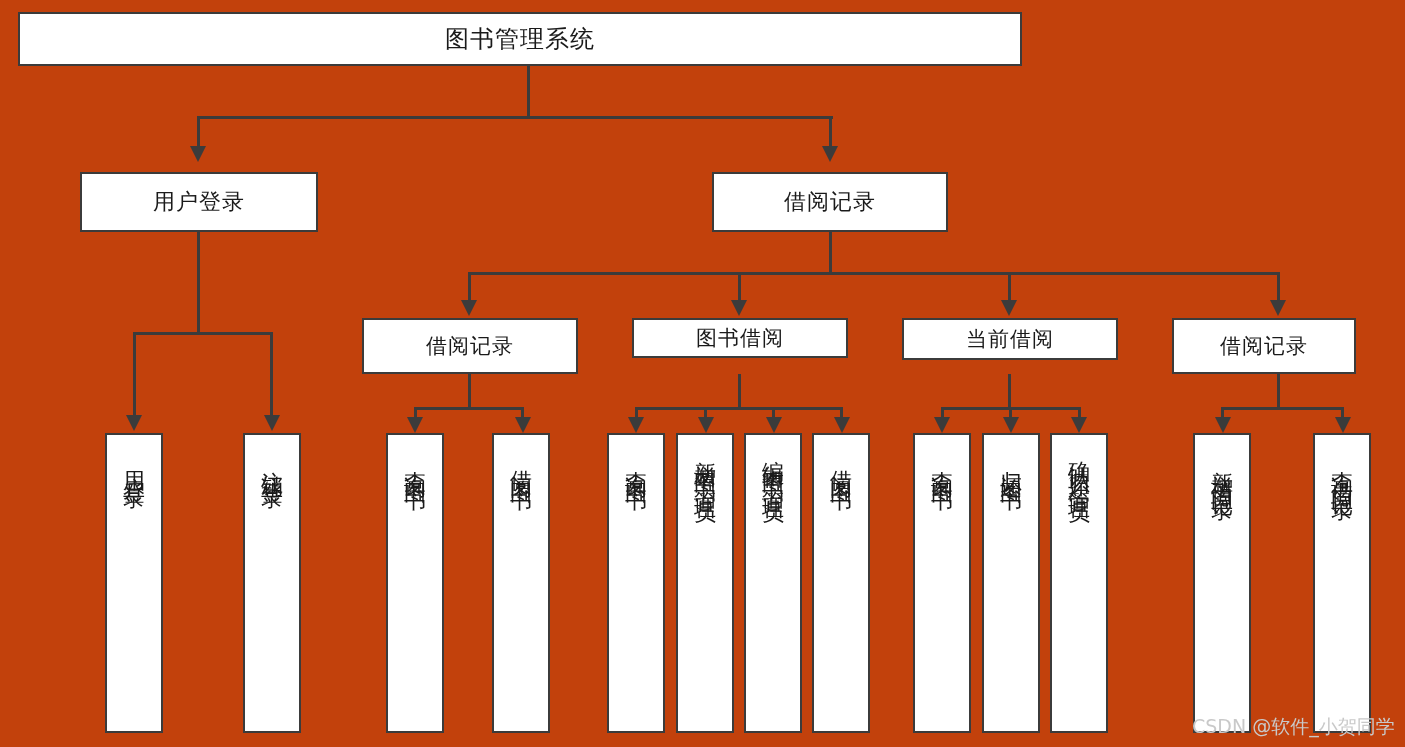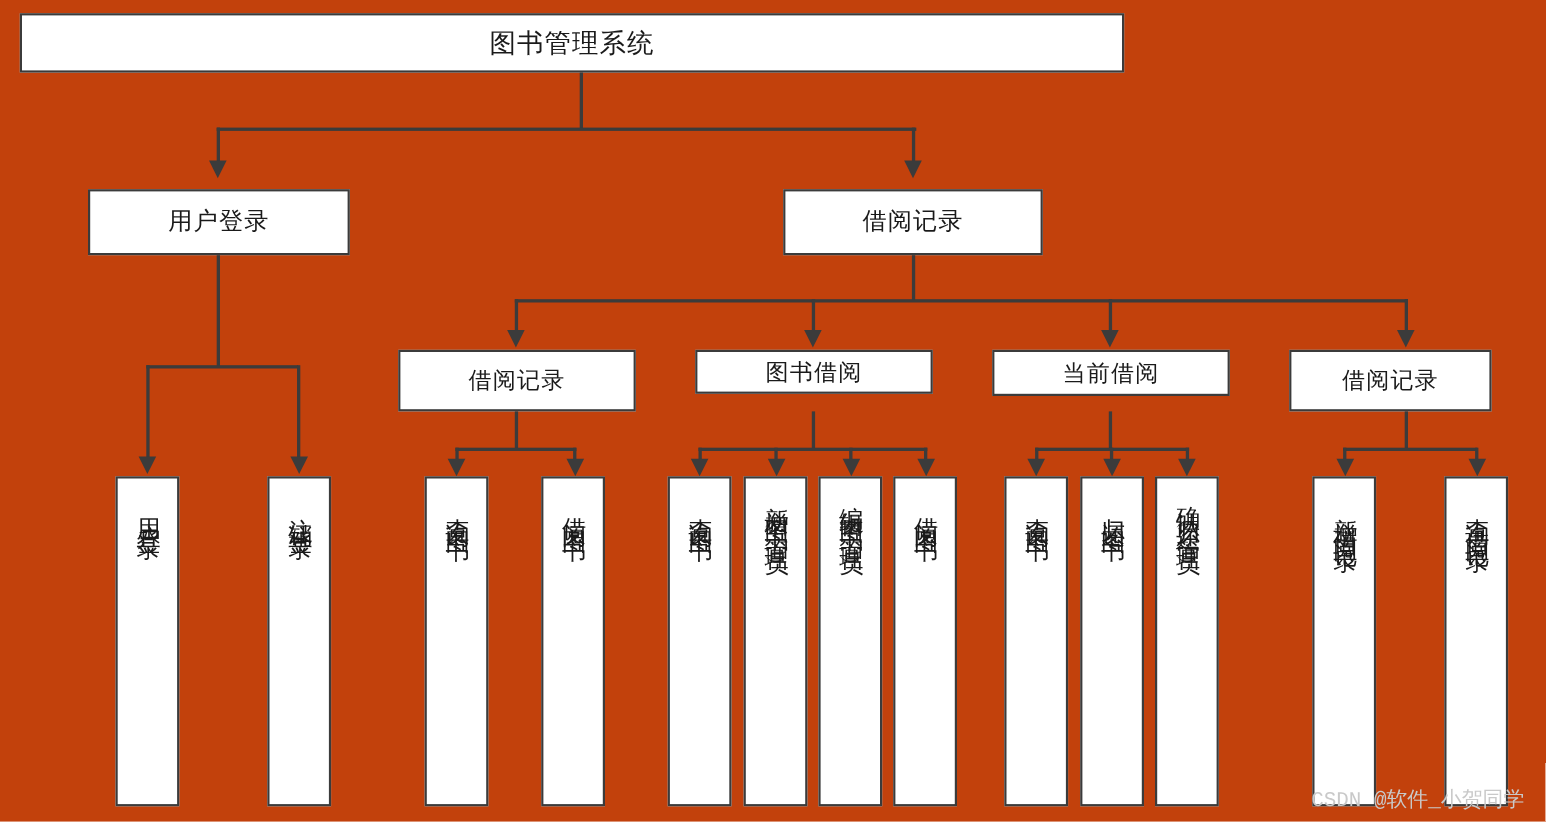--- a/index.html
+++ b/index.html
@@ -69,21 +69,20 @@
 
   
   #watermark{
     position:absolute;
     color:#c9c9c9;
     font-size:19px;
     white-space:nowrap;
     user-select:none;
     left:1192px;
     top:714px;
-    font-family:Liberation Mono, monospace;
   }
 </style>
 </head>
 <body>
 
 <div id="canvas">
 
   <div class="node root" style="left:18px;top:12px;width:1004px;height:54px;">
     <span class="lbl">图书管理系统</span>
   </div>

